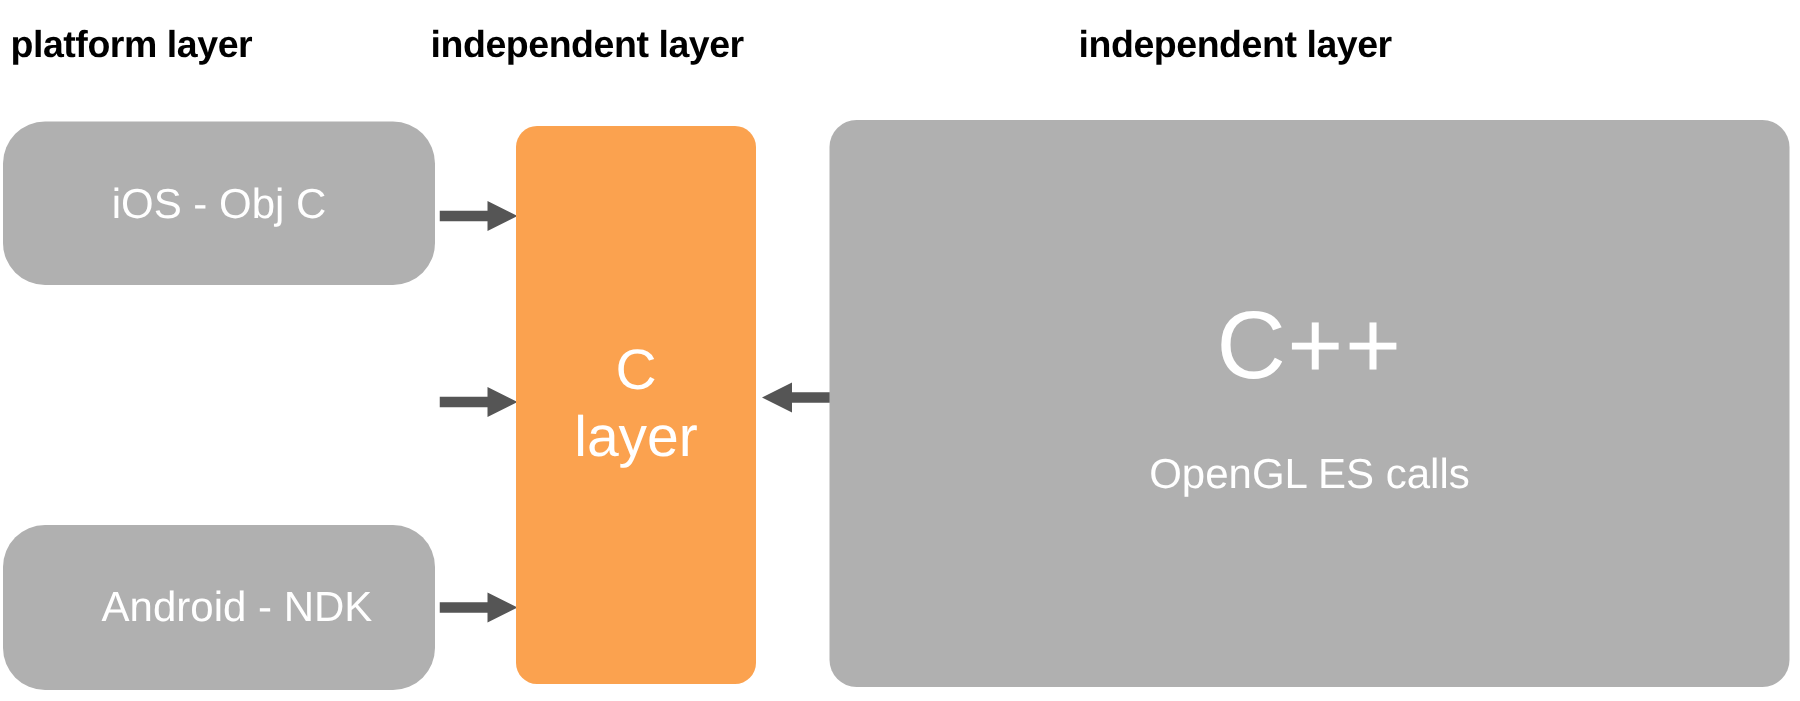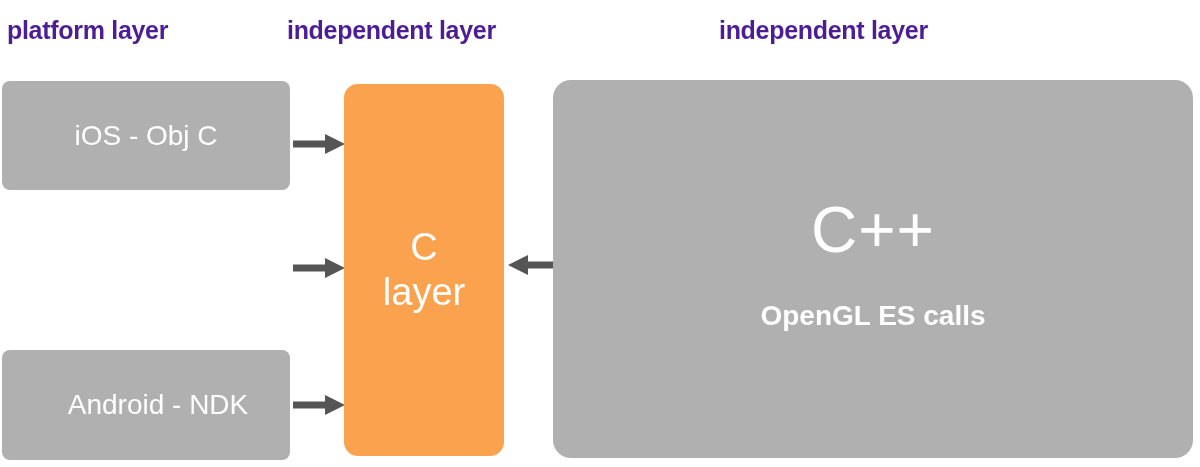--- a/index.html
+++ b/index.html
@@ -20,21 +20,21 @@
     background: #ffffff;
     overflow: hidden;
   }
 
   
   .col-header {
     position: absolute;
     font-weight: bold;
     font-size: 25px;
     letter-spacing: -0.3px;
-    color: #4c1d95;
+    color: #000000;
     white-space: nowrap;
     line-height: 1;
     text-align: center;
   }
   #hdr-platform    { left: 7px;  top: 18px; }
   #hdr-abstraction { left: 287px; top: 18px; }
   #hdr-independent { left: 719px; top: 18px; }
 
   
   .box {
@@ -47,21 +47,21 @@
     color: #ffffff;
     text-align: center;
   }
   .box-gray   { background: #b0b0b0; }
   .box-orange { background: #fba24f; }
 
   
   .platform-box {
     left: 2px;
     width: 288px;
-    border-radius: 8px;
+    border-radius: 28px;
     font-size: 28px;
     font-weight: 400;
   }
   #box-ios     { top: 81px;  height: 109px; }
   #box-macos   { top: 210px; height: 117px; }
   #box-android { top: 350px; height: 110px; padding-left: 24px; }
 
   
   #box-cheader {
     left: 344px;
@@ -86,21 +86,21 @@
     padding-top: 118px;
   }
   #cpp-title {
     font-size: 64px;
     font-weight: 300;
     line-height: 1;
     letter-spacing: 1px;
   }
   #cpp-subtitle {
     font-size: 28px;
-    font-weight: 700;
+    font-weight: 400;
     margin-top: 40px;
     line-height: 1;
   }
 
   
   .arrow {
     position: absolute;
     height: 26px;
     width: 52px;
   }

